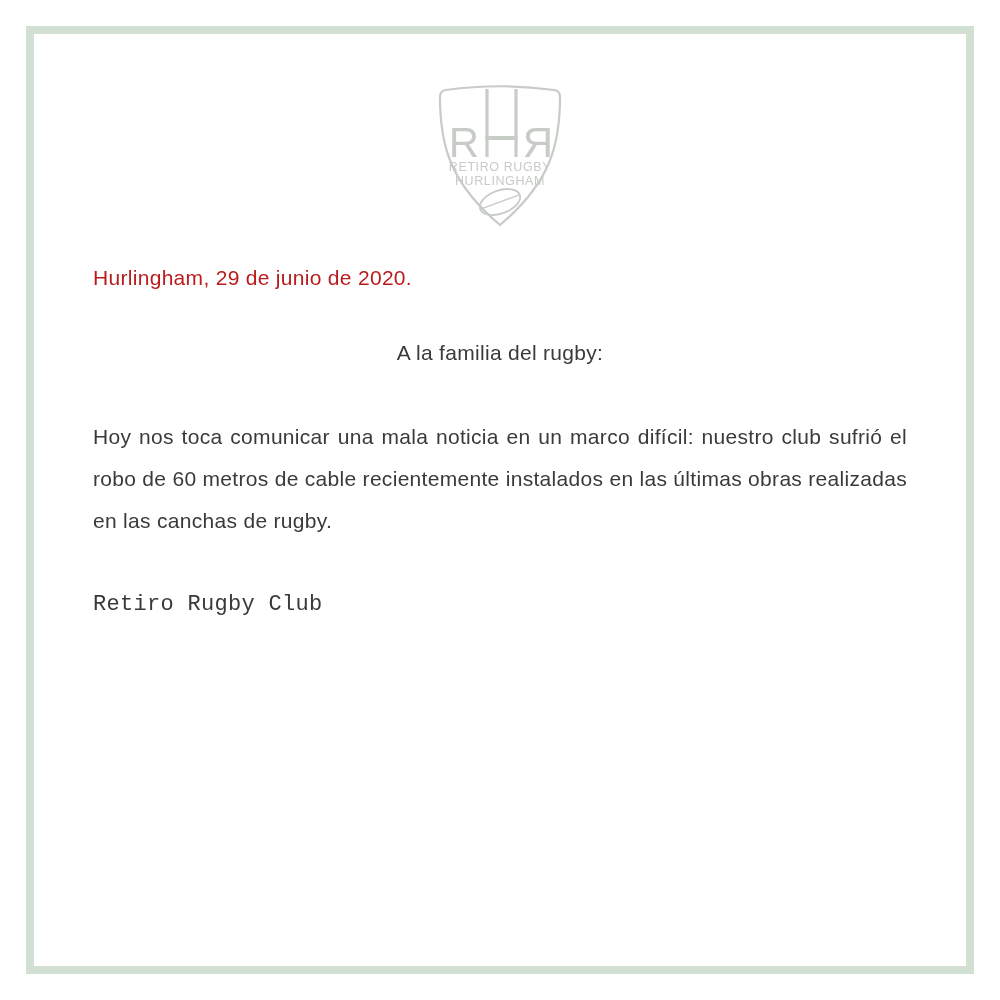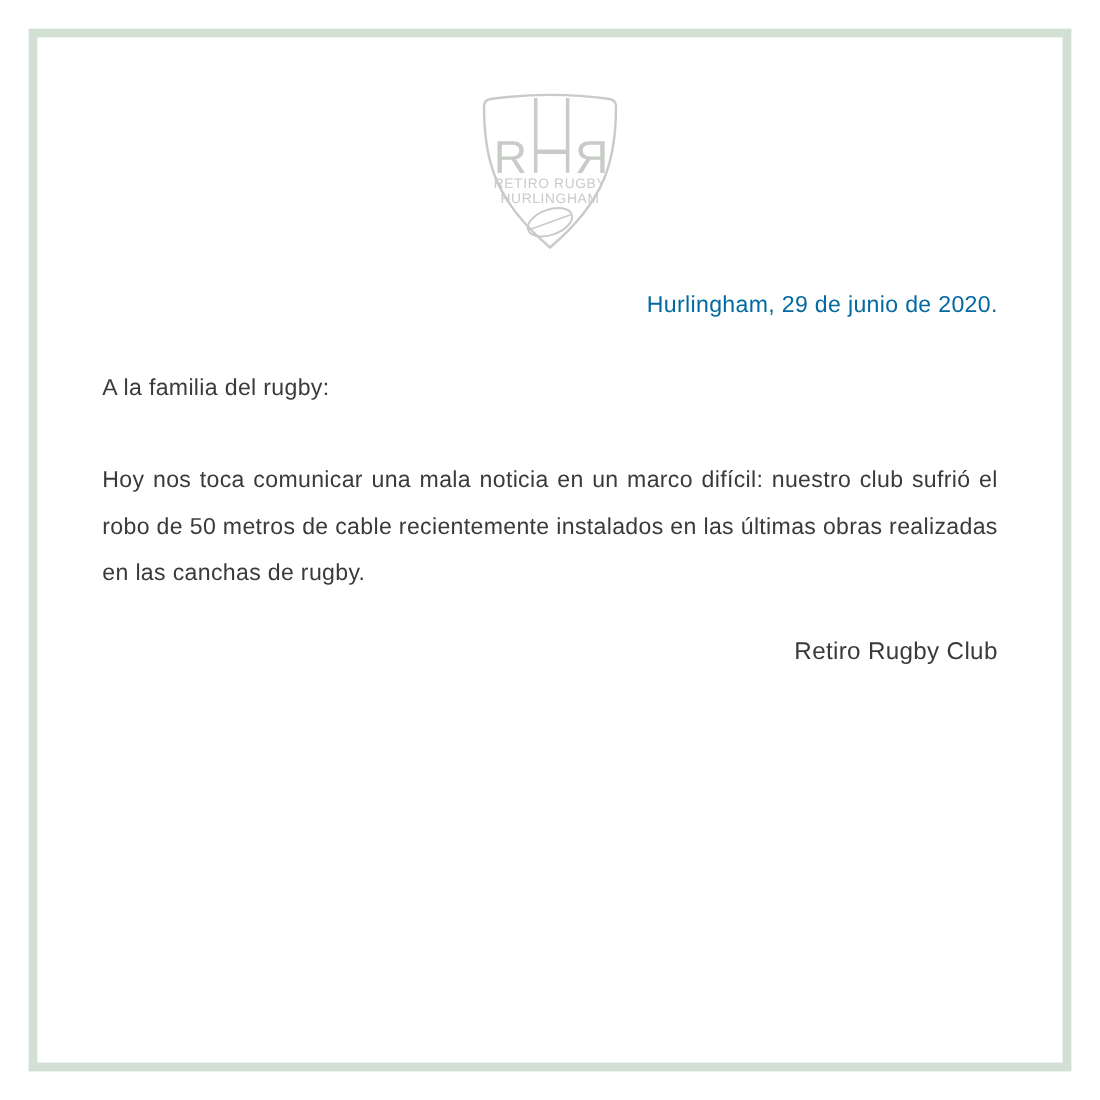--- a/index.html
+++ b/index.html
@@ -41,50 +41,49 @@
     font-family: "Liberation Sans", "DejaVu Sans", sans-serif;
     font-size: 42px;
     fill: #c7ccc7;
   }
   .logo-small-text {
     font-family: "Liberation Sans", "DejaVu Sans", sans-serif;
     fill: #c7ccc7;
   }
   .date-line {
     margin-top: 29px;
-    text-align: right;
     font-size: 21px;
     line-height: 42px;
-    color: #0369a1;
+    color: #b91c1c;
     letter-spacing: 0.3px;
   }
   .greeting {
     margin-top: 33px;
     font-size: 21px;
     line-height: 42px;
     color: #3a3a3a;
     letter-spacing: 0.3px;
-    text-align: left;
+    text-align: center;
   }
   .para {
     margin: 42px 0 0 0;
     font-size: 21px;
     line-height: 42px;
     color: #3a3a3a;
     letter-spacing: 0.3px;
     text-align: justify;
     text-align-last: left;
   }
   .signature {
-    margin-top: 29px;
-    text-align: right;
+    margin-top: 42px;
     font-size: 22px;
     line-height: 42px;
     color: #3a3a3a;
     letter-spacing: 0.3px;
+    font-family: Liberation Mono, monospace;
   }
 </style>
 </head>
 <body>
 
 <div class="page">
   <div class="frame">
     <div class="content">
 
       <div class="logo-wrap">
@@ -106,21 +105,21 @@
             <ellipse cx="70" cy="122" rx="21" ry="11.5" fill="none" stroke="#c7ccc7" stroke-width="1.8"></ellipse>
             <line x1="50" y1="122" x2="90" y2="122" stroke="#c7ccc7" stroke-width="1.4"></line>
           </g>
         </svg>
       </div>
 
       <div class="date-line">Hurlingham, 29 de junio de 2020.</div>
 
       <div class="greeting">A la familia del rugby:</div>
 
-      <p class="para">Hoy nos toca comunicar una mala noticia en un marco difícil: nuestro club sufrió el robo de 50 metros de cable recientemente instalados en las últimas obras realizadas en las canchas de rugby.</p>
+      <p class="para">Hoy nos toca comunicar una mala noticia en un marco difícil: nuestro club sufrió el robo de 60 metros de cable recientemente instalados en las últimas obras realizadas en las canchas de rugby.</p>
 
 
 
       <div class="signature">Retiro Rugby Club</div>
 
     </div>
   </div>
 </div>
 
 </body></html>

